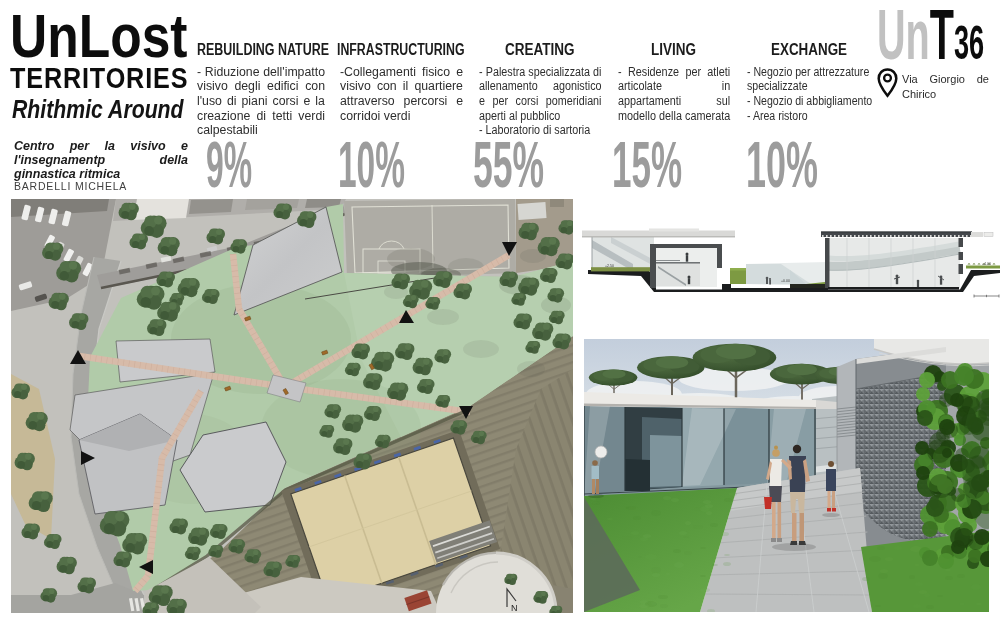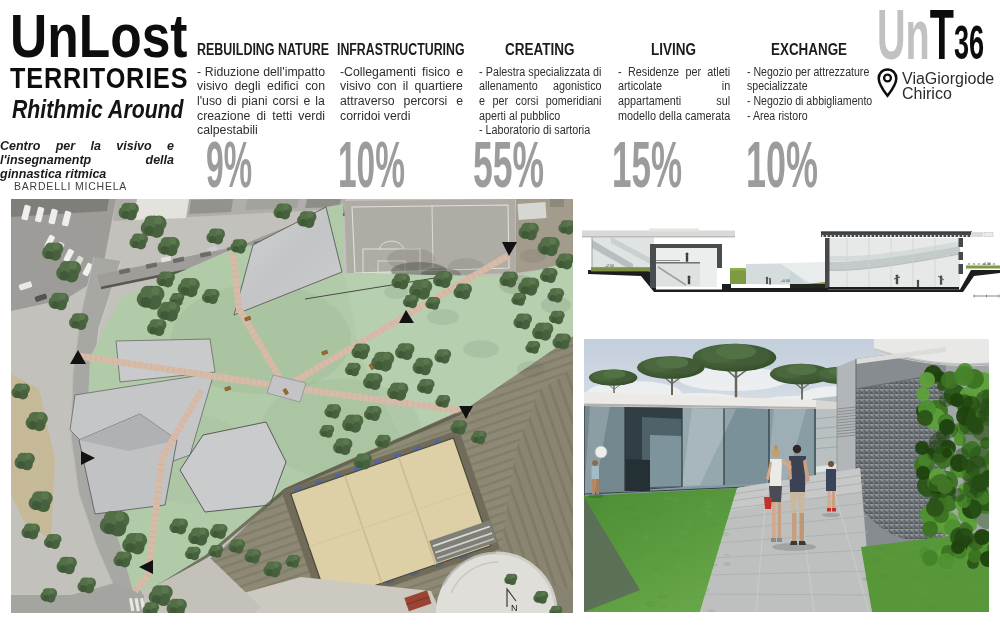--- a/index.html
+++ b/index.html
@@ -14,21 +14,21 @@
 </head>
 <body>
 <div id="board">
 
 <div class="abs" style="left:10px;top:5.5px;font-weight:bold;font-size:61px;line-height:1;color:#0d0d0d;white-space:nowrap;transform:scaleX(0.845);transform-origin:left top;">UnLost</div>
 
 <div class="abs" style="left:10px;top:63.5px;font-weight:bold;font-size:29px;line-height:1;color:#0d0d0d;white-space:nowrap;letter-spacing:1px;transform:scaleX(0.868);transform-origin:left top;">TERRITORIES</div>
 
 <div class="abs" style="left:12px;top:95.5px;font-style:italic;font-weight:bold;font-size:26.5px;line-height:1;color:#141414;white-space:nowrap;transform:scaleX(0.802);transform-origin:left top;">Rhithmic Around</div>
 
-<div class="abs" style="left:0;top:139px;width:174px;font-style:italic;font-weight:bold;font-size:12.5px;line-height:14.2px;color:#1b1b1b;">
+<div class="abs" style="left:14px;top:139px;width:174px;font-style:italic;font-weight:bold;font-size:12.5px;line-height:14.2px;color:#1b1b1b;">
 <div class="jl">
         <span>Centro</span>
         <span>per</span>
         <span>la</span>
         <span>visivo</span>
         <span>e</span>
       </div>
 <div class="jl">
         <span>l'insegnamentp</span>
         <span>della</span>
@@ -157,21 +157,21 @@
 
 <div class="abs pct" style="left:745.5px;top:132px;font-size:65px;line-height:1;transform:scaleX(0.553);">10%</div>
 
 <div class="abs" style="left:877px;top:0px;font-weight:bold;font-size:70px;line-height:1;white-space:nowrap;transform:scaleX(0.565);transform-origin:left top;letter-spacing:0;"><span style="color:#c1c1c1;">Un</span><span style="color:#0c0c0c;">T</span><span style="color:#0c0c0c;font-size:48px;">36</span></div>
 
 <svg class="abs" style="left:876.5px;top:68px;" width="21" height="30" viewBox="0 0 21 30">
       <path d="M10.5 1.4 C5.2 1.4 1.7 5.6 1.7 10.4 C1.7 16 7.6 24 10.5 27.8 C13.4 24 19.3 16 19.3 10.4 C19.3 5.6 15.8 1.4 10.5 1.4 Z" fill="none" stroke="#0d0d0d" stroke-width="2.5"></path>
       <circle cx="10.5" cy="10" r="3.4" fill="none" stroke="#0d0d0d" stroke-width="2.3"></circle>
     </svg>
 
-<div class="abs" style="left:902px;top:72px;width:87px;font-size:16px;line-height:14.8px;color:#2b2b2b;">
+<div class="abs" style="left:902px;top:72px;width:87px;font-size:11px;line-height:14.8px;color:#2b2b2b;">
 <div class="jl">
         <span>Via</span>
         <span>Giorgio</span>
         <span>de</span>
       </div>
 <div>Chirico</div>
     </div>
 
   <div class="abs" style="left:11px;top:199px;width:562px;height:414px;">
     <svg width="562" height="414" viewBox="0 0 562 414">

